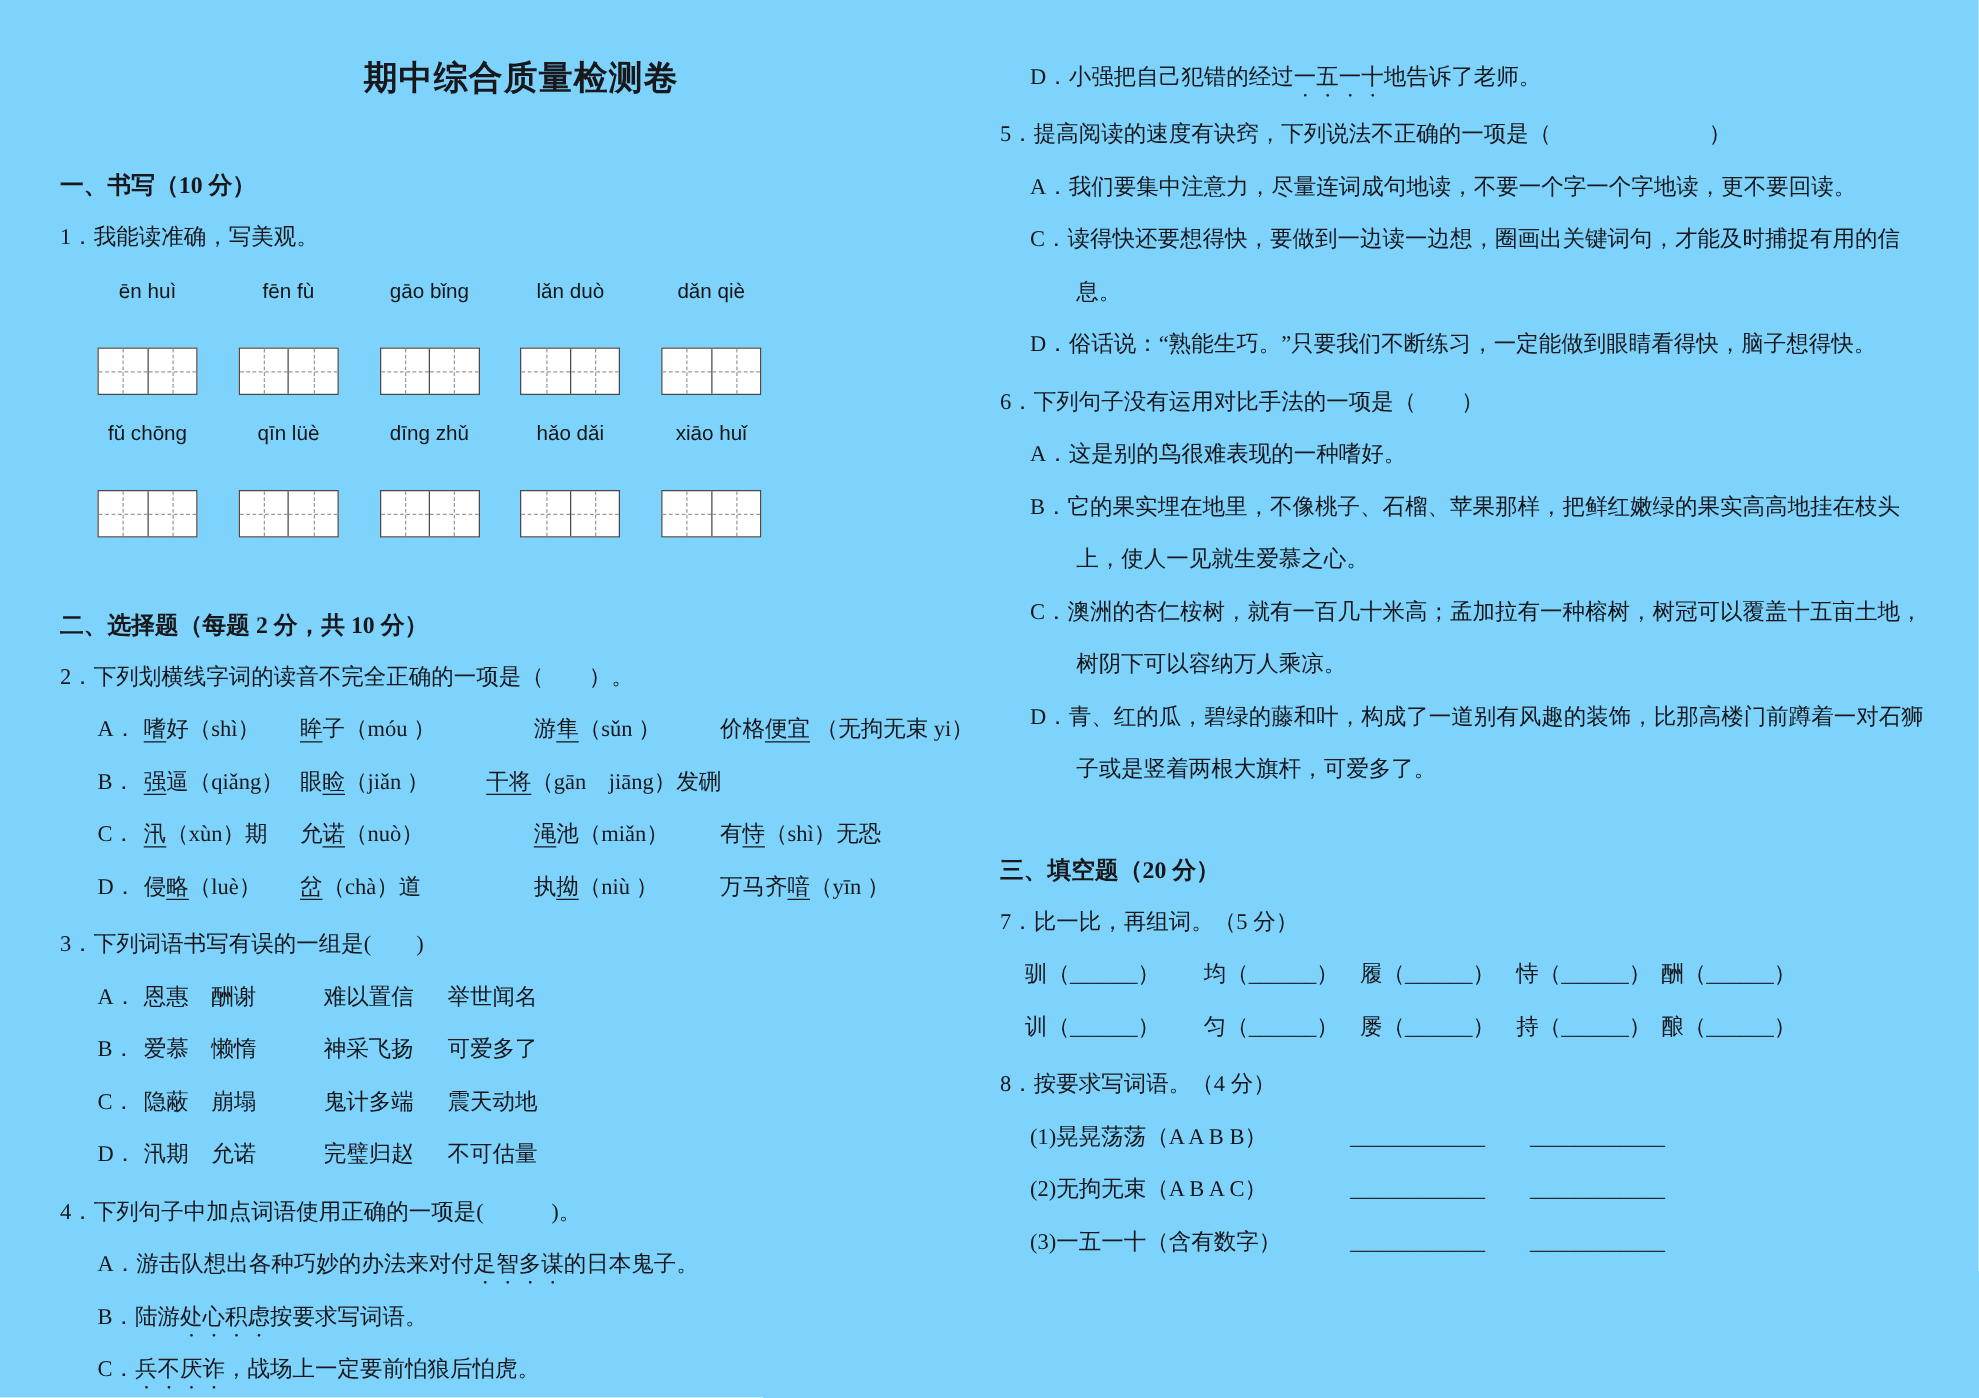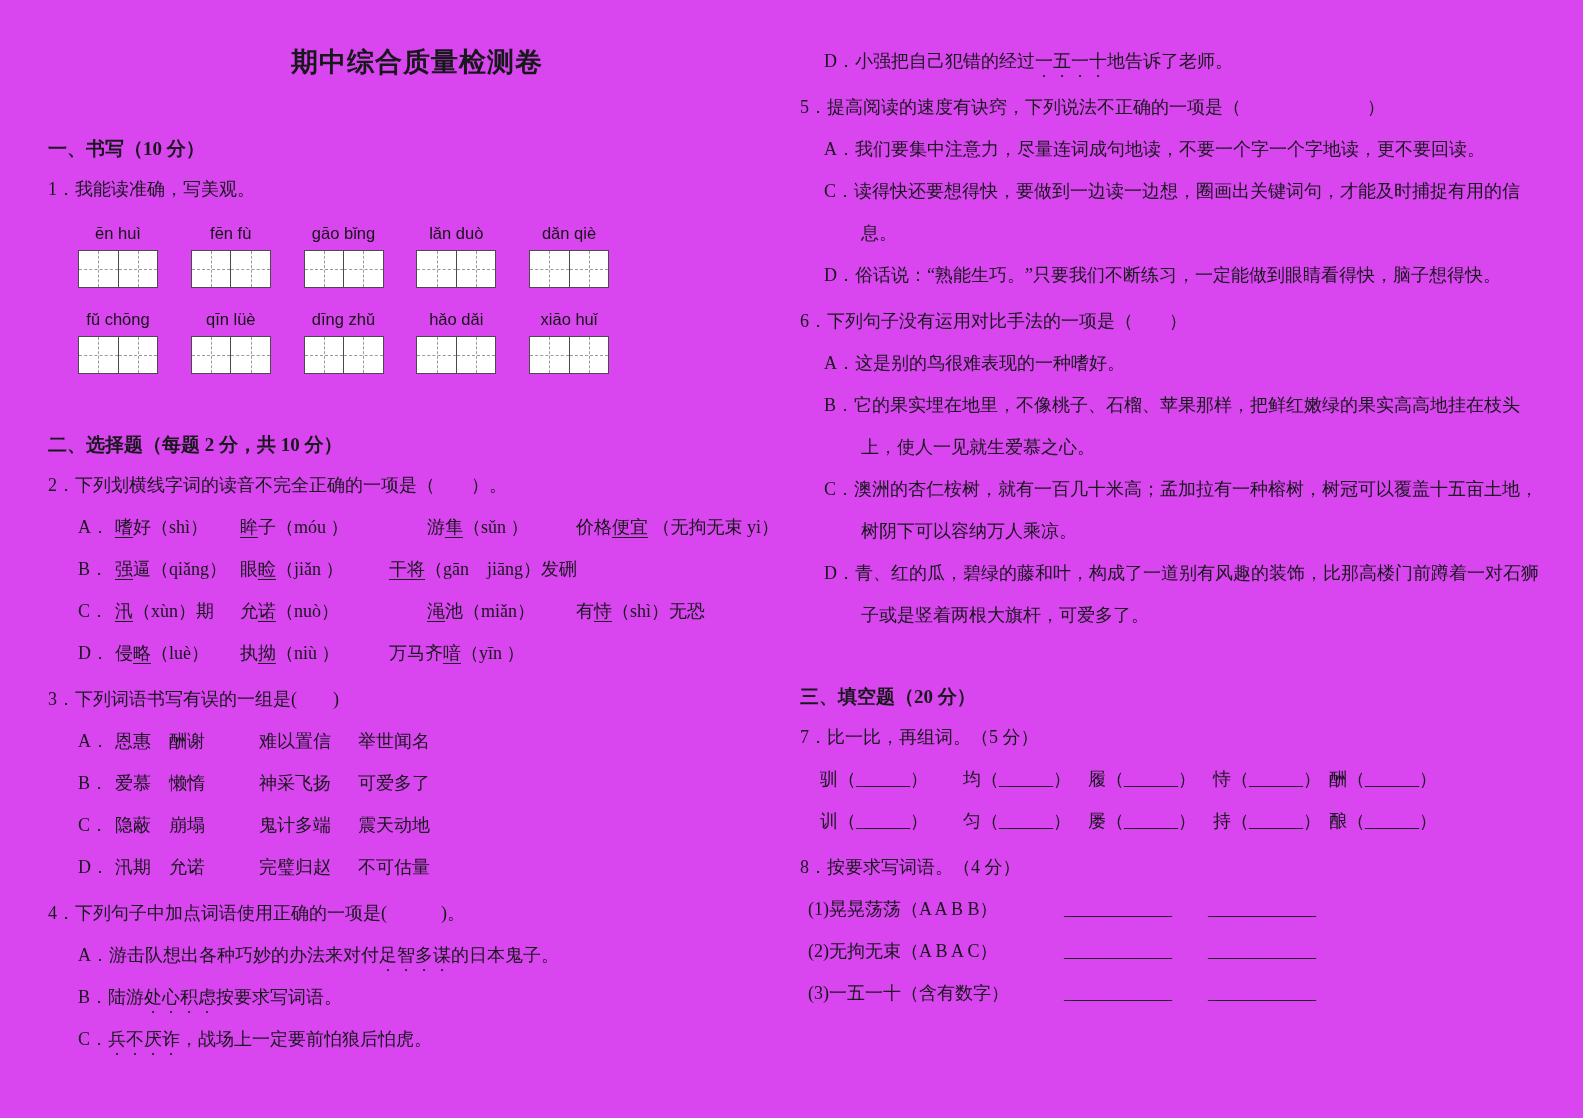--- a/index.html
+++ b/index.html
@@ -1,40 +1,40 @@
 <!DOCTYPE html>
 <html><head>
 <meta charset="utf-8">
 <style>
   * { box-sizing: border-box; }
   html,body { margin:0; padding:0; background:#ffffff; }
   .page {
     position:relative; width:1583px; height:1118px; overflow:hidden;
-    background:#d946ef; color:#17171c;
+    background:#7dd3fc; color:#17171c;
     font-family:"Liberation Serif","DejaVu Serif",serif;
     font-size:18px;
   }
   .col { position:absolute; top:0; }
   .col-left  { left:48px;  width:738px; }
   .col-right { left:800px; width:742px; }
 
   h1,h2 { margin:0; padding:0; }
   .title { margin-top:44px; text-align:center; font-size:27px; font-weight:700; letter-spacing:1px; }
   .sec-heading { font-weight:700; font-size:19px; line-height:30px; }
   .sec1-heading { margin-top:54px; }
   .sec2-heading { margin-top:56px; }
   .sec3-heading { margin-top:46px; }
 
   .ln { line-height:42px; }
   .stem { margin-top:4px; }
 
   
   .write-row { display:flex; justify-content:space-between; width:531px; margin:12px 0 0 30px; }
   .write-row.second { margin-top:20px; }
-  .wunit { display:flex; flex-direction:column; align-items:center; width:80px; }
+  .wunit { display:flex; flex-direction:column; align-items:center; width:80px;gap:28px; }
   .pinyin {
     font-family:"Liberation Sans","DejaVu Sans",sans-serif;
     font-size:16.5px; line-height:22px; margin-bottom:6px; white-space:nowrap; color:#141414;
   }
   .tgrid { display:flex; width:80px; height:38px; border:1px solid #4a4a4a; background:#fff; }
   .tcell { position:relative; flex:1; }
   .tcell + .tcell { border-left:1px solid #4a4a4a; }
   .tcell::before { content:""; position:absolute; left:0; right:0; top:50%; border-top:1px dashed #9a9a9a; }
   .tcell::after  { content:""; position:absolute; top:0; bottom:0; left:50%; border-left:1px dashed #9a9a9a; }
 
@@ -59,21 +59,21 @@
   }
 
   
   .q7row { display:flex; line-height:42px; margin-left:20px; }
   .q7row span { white-space:nowrap; }
   .q7c1 { width:143px; flex:none; } .q7c2 { width:125px; flex:none; }
   .q7c3 { width:125px; flex:none; } .q7c4 { width:116px; flex:none; }
   .q7c5 { flex:1; }
 
   
-  .q8row { display:flex; line-height:42px; margin-left:8px; }
+  .q8row { display:flex; line-height:42px; margin-left:24px; }
   .q8label { width:256px; flex:none; white-space:nowrap; }
   .q8blank { flex:none; margin-right:36px; white-space:nowrap; }
 </style>
 </head>
 <body>
 
 <div class="page">
 
   <div class="col col-left">
 
@@ -179,20 +179,21 @@
     <div class="row-opt">
       <span class="opt-label">C．</span>
       <span class="qc1"><span></span><span class="ul">汛</span><span>（xùn）期</span></span>
       <span class="qc2"><span>允</span><span class="ul">诺</span><span>（nuò）</span></span>
       <span class="qc3"><span></span><span class="ul">渑</span><span>池（miǎn）</span></span>
       <span class="qc4"><span>有</span><span class="ul">恃</span><span>（shì）无恐</span></span>
     </div>
     <div class="row-opt">
       <span class="opt-label">D．</span>
       <span class="qc1"><span>侵</span><span class="ul">略</span><span>（luè）</span></span>
+      <span class="qc2"><span></span><span class="ul">岔</span><span>（chà）道</span></span>
       <span class="qc3"><span>执</span><span class="ul">拗</span><span>（niù ）</span></span>
       <span class="qc4"><span>万马齐</span><span class="ul">喑</span><span>（yīn ）</span></span>
     </div>
 
     <div class="ln stem">3．下列词语书写有误的一组是(　　)</div>
 
     <div class="row-opt">
       <span class="opt-label">A．</span>
       <span class="w1">恩惠</span>
       <span class="w2">酬谢</span>

